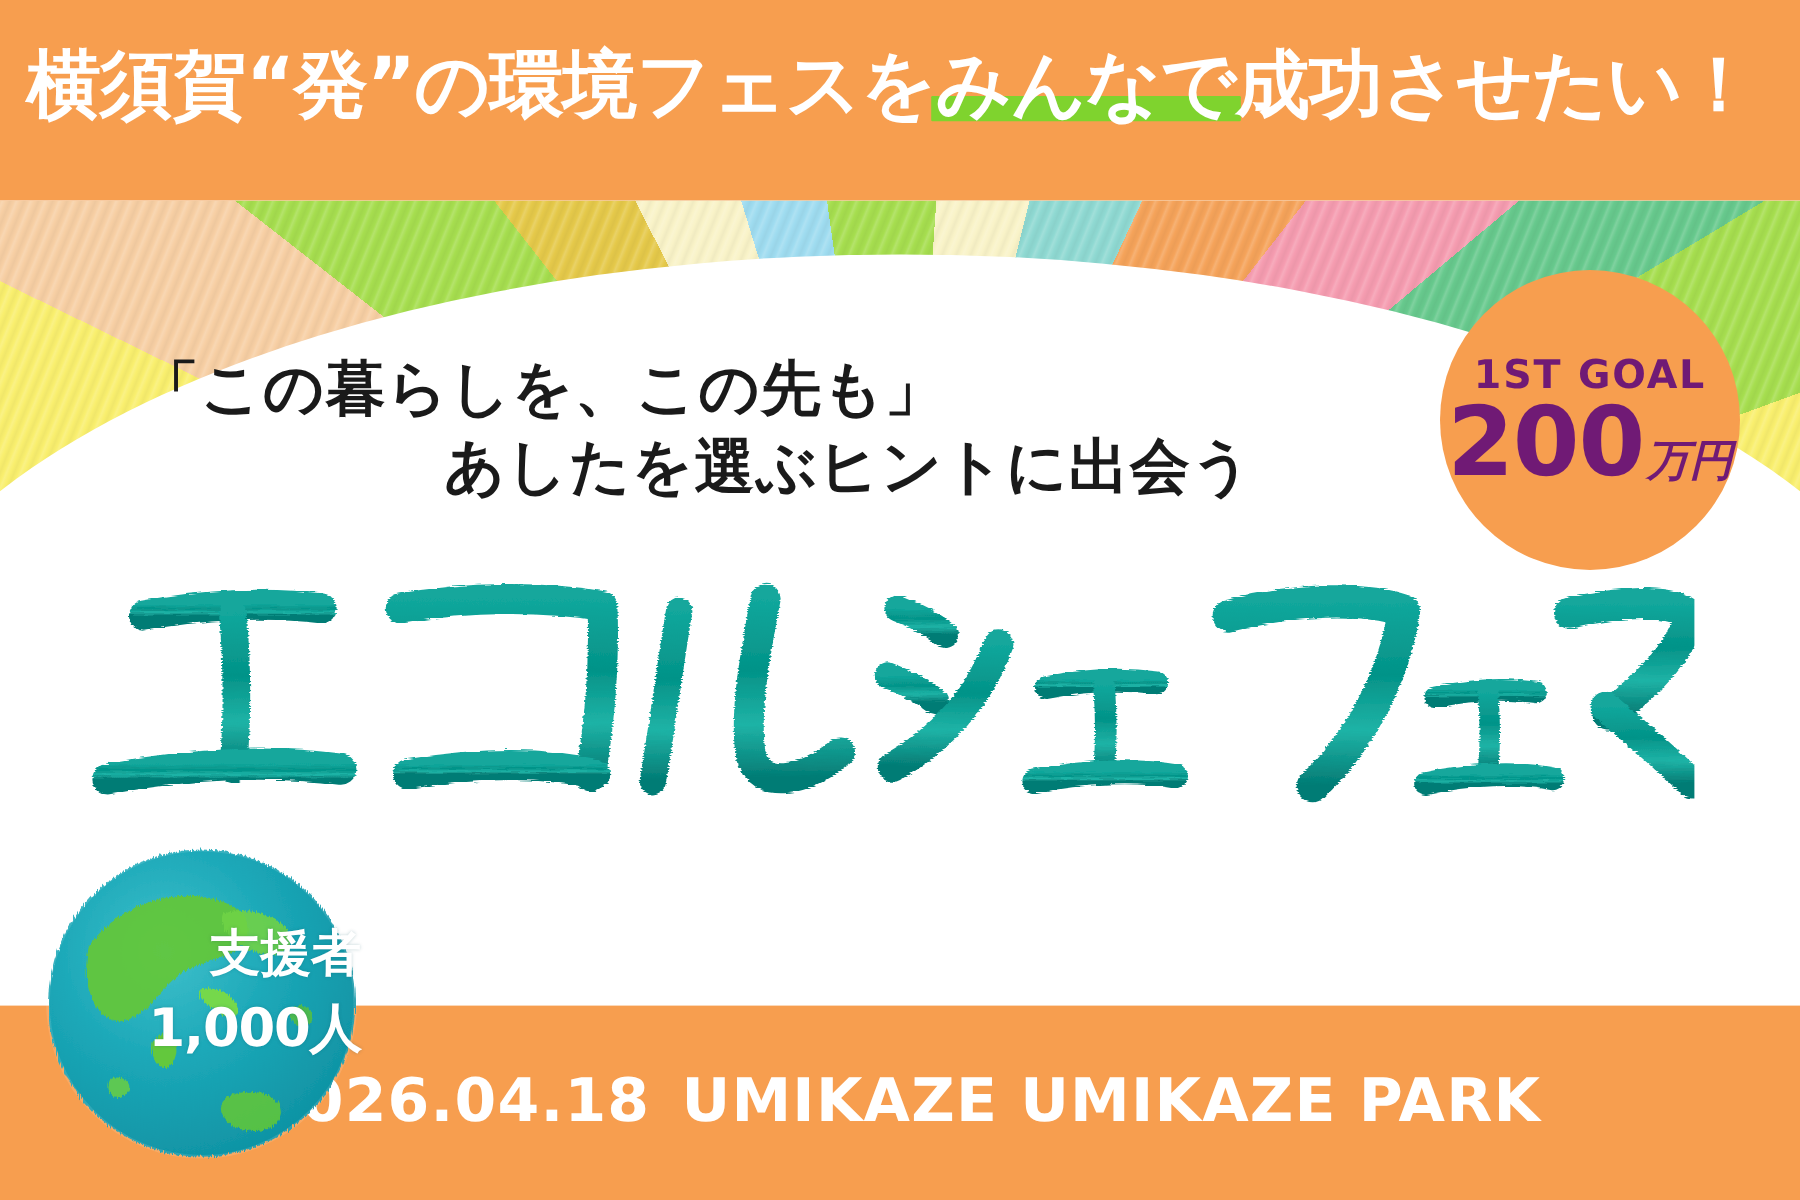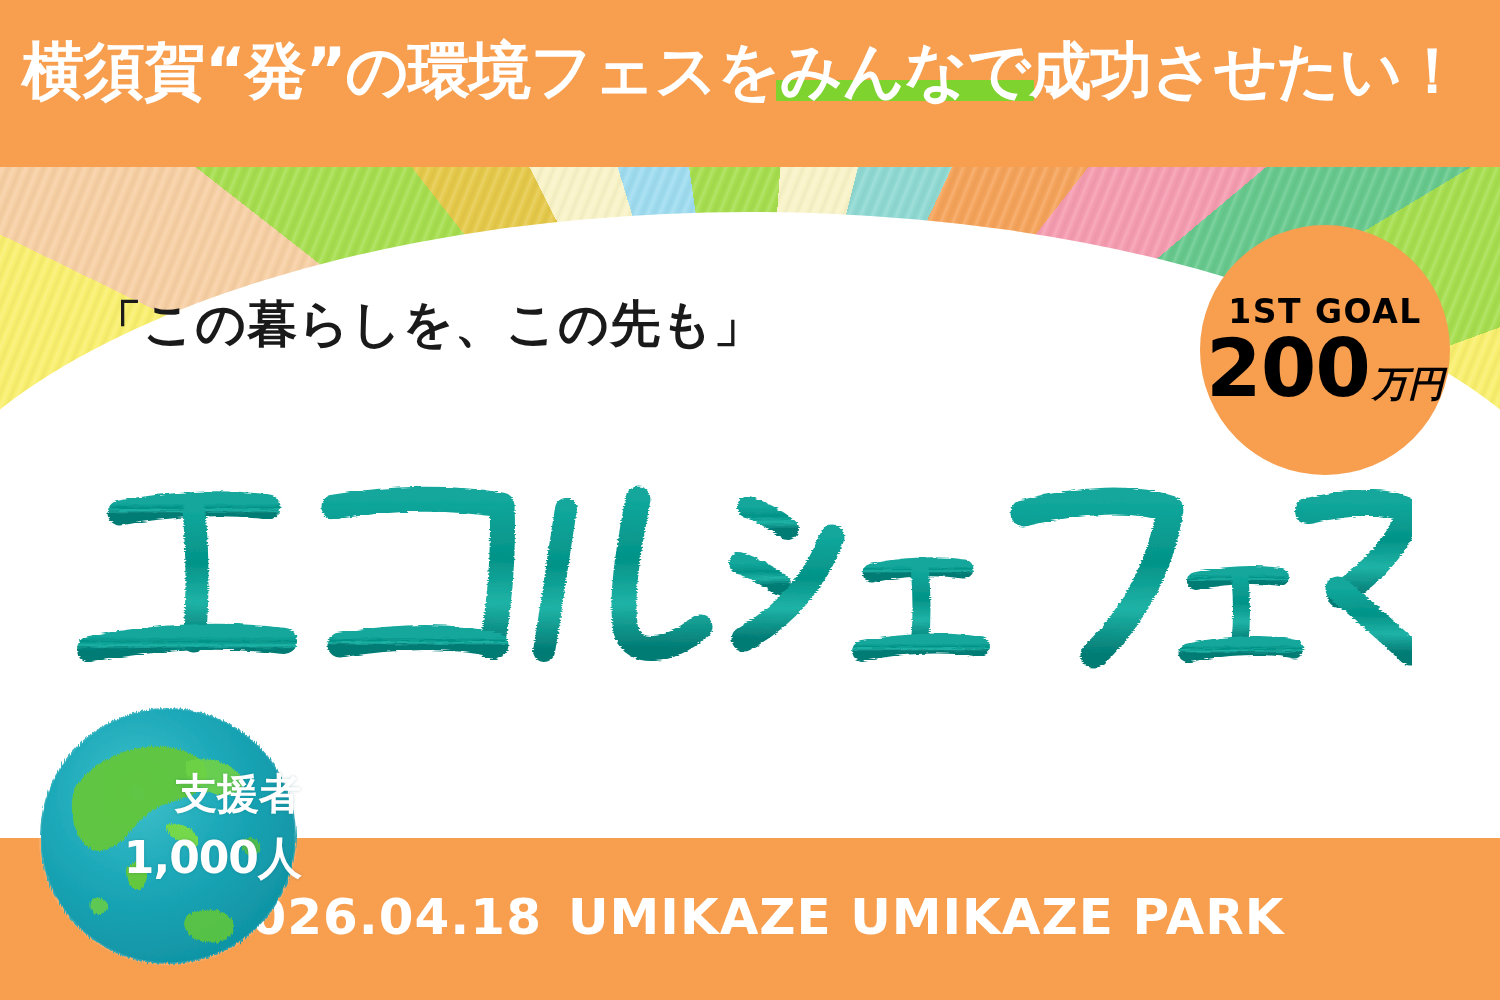--- a/index.html
+++ b/index.html
@@ -152,21 +152,21 @@
     position:absolute;
     left:0;top:292px;width:1220px;
     z-index:20;
     color:#1a1a1a;
     font-weight:700;
     font-size:50px;
     line-height:1.30;
     font-family:"DejaVu Sans","Liberation Sans",sans-serif;
     letter-spacing:1px;
   }
-  .tag-l1{padding-left:92px;}
+  .tag-l1{padding-left:116px;}
   .tag-l2{padding-left:370px;}
 
   
   .logo{
     position:absolute;
     left:72px;top:455px;
     width:1340px;height:240px;
     z-index:20;
   }
   .logo svg{display:block;width:100%;height:100%;}
@@ -176,21 +176,21 @@
     position:absolute;
     left:1200px;top:225px;
     width:250px;height:250px;
     border-radius:50%;
     background:var(--orange);
     z-index:25;
     display:flex;
     flex-direction:column;
     align-items:center;
     justify-content:center;
-    color:#000000;
+    color:#701a75;
   }
   .goal-label{
     font-size:33px;
     font-weight:900;
     letter-spacing:1.5px;
     margin-bottom:-2px;
     font-family:"DejaVu Sans","Liberation Sans",sans-serif;
   }
   .goal-amount{
     display:flex;
@@ -250,20 +250,21 @@
     <div class="art-texture"></div>
     <div class="dome"></div>
     <div class="dome-fill"></div>
   </div>
 
   <div class="top-band"></div>
   <div class="headline"><span>横須賀</span><span>“</span><span>発</span><span>”</span><span>の環境フェスを</span><span class="hl-mark">みんなで</span><span>成功させたい！</span></div>
 
   <div class="tagline">
     <div class="tag-l1">「この暮らしを、この先も」</div>
+    <div class="tag-l2">あしたを選ぶヒントに出会う</div>
   </div>
 
   <div class="logo">
 
     <svg viewBox="0 0 1340 240" xmlns="http://www.w3.org/2000/svg" aria-hidden="true">
       <defs>
         <linearGradient id="tealg" x1="0" y1="0" x2="0" y2="1">
           <stop offset="0%" stop-color="#12A79C"></stop>
           <stop offset="40%" stop-color="#039388"></stop>
           <stop offset="70%" stop-color="#1FB3A6"></stop>

